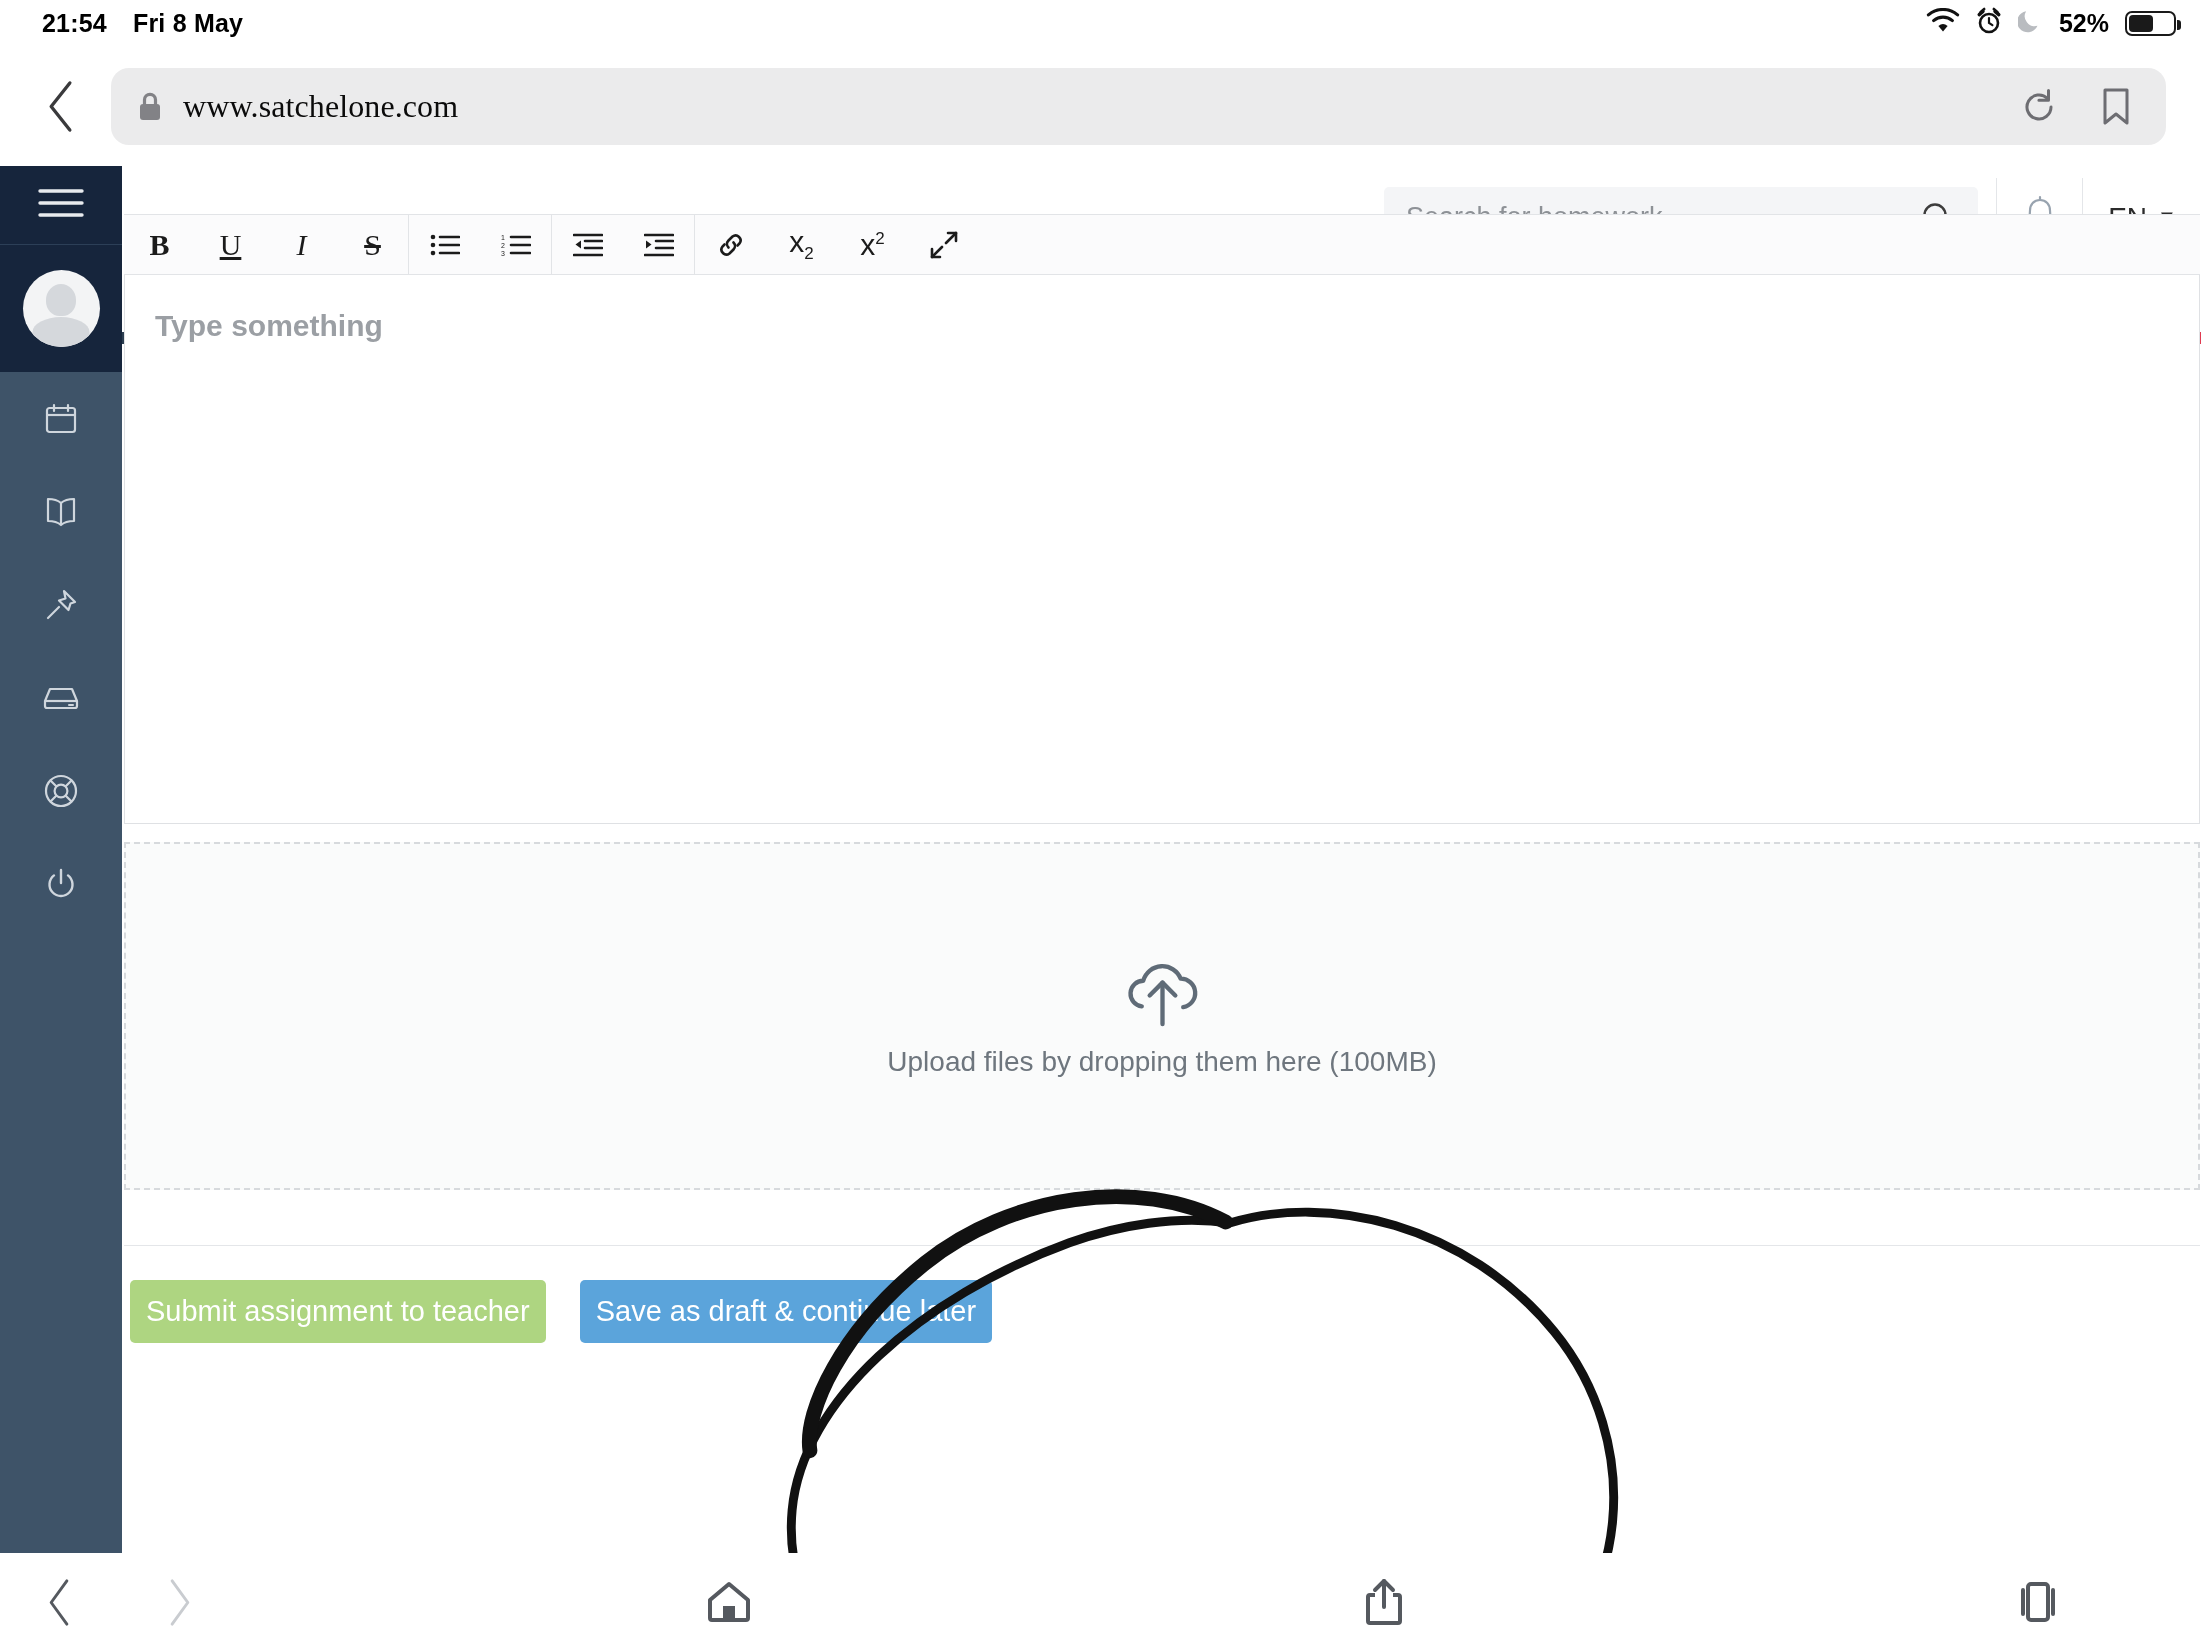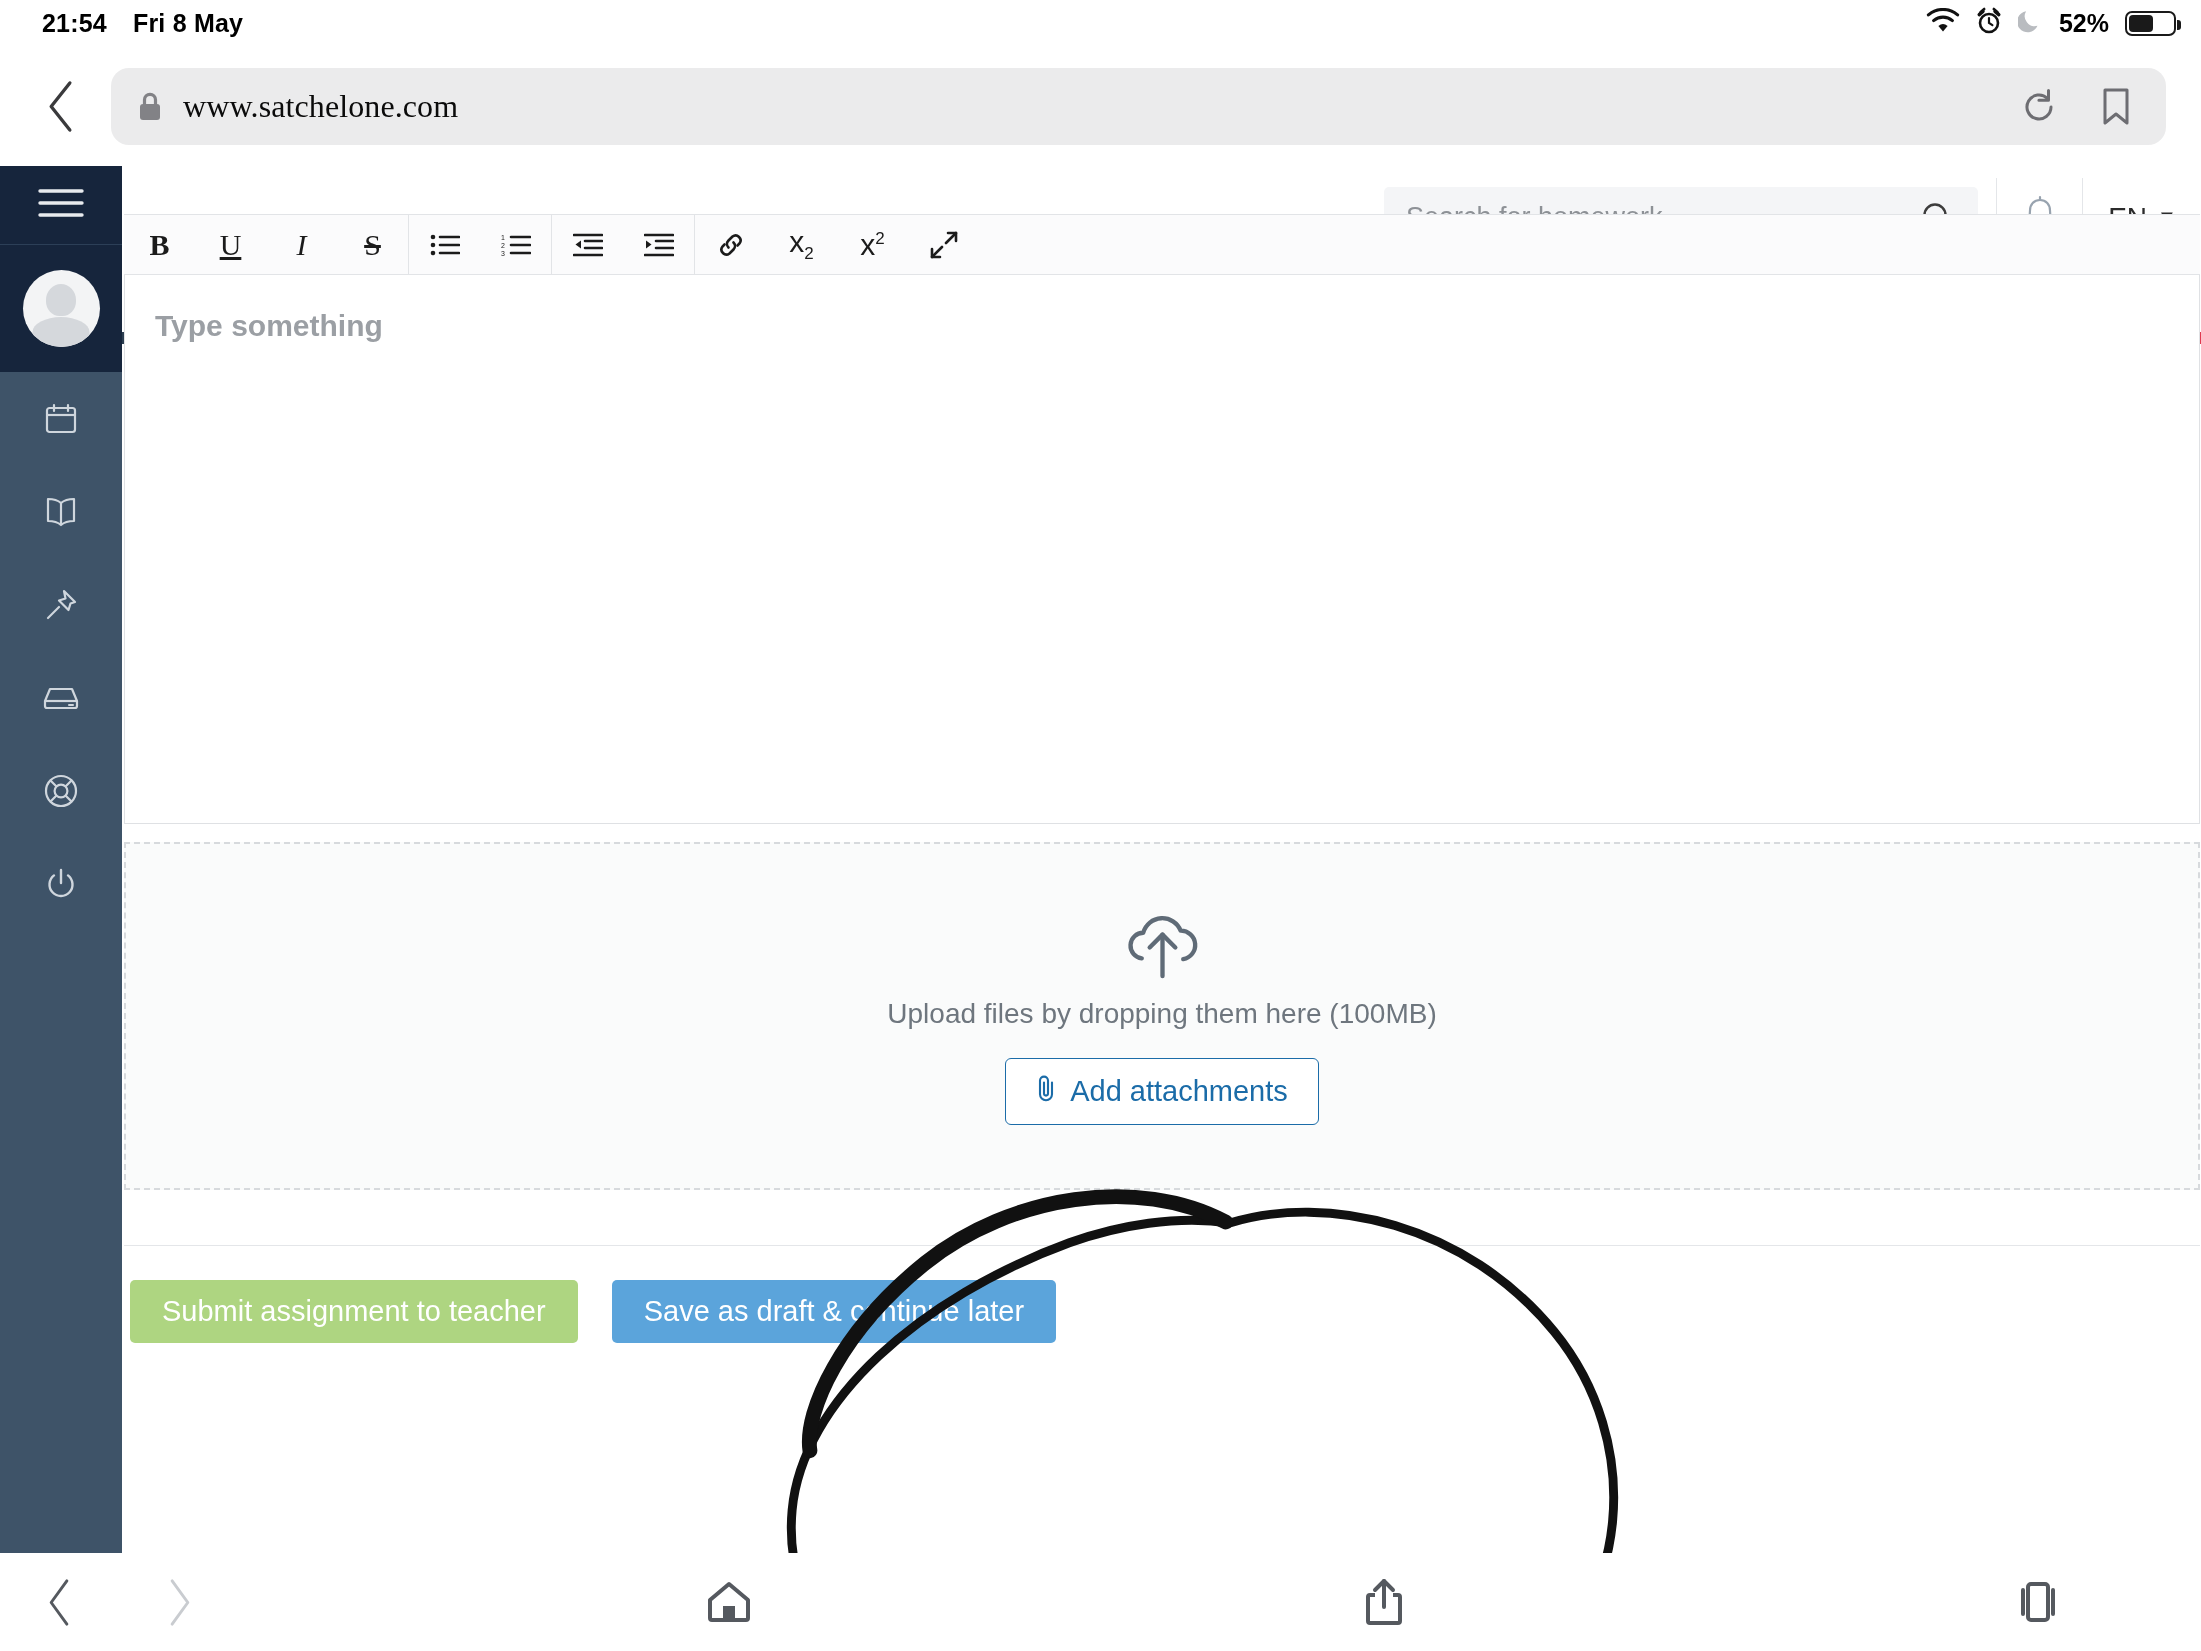--- a/index.html
+++ b/index.html
@@ -138,21 +138,21 @@
     margin-top: 28px; height: 67px; padding: 0 30px;
     border: 1.5px solid #1b6ca8; border-radius: 6px; background: #fff;
     display: flex; align-items: center; gap: 12px;
     font-size: 29px; color: #1b6ca8;
   }
 
   .hr { margin: 55px 2px 0 2px; height: 1px; background: #e4e6e9; }
 
   .actions { margin: 34px 0 0 8px; display: flex; gap: 34px; }
   .btn {
-    height: 63px; padding: 0 32px; border-radius: 5px; border: none;
+    height: 63px; padding: 0 16px; border-radius: 5px; border: none;
     display: flex; align-items: center; justify-content: center;
     font-size: 29px; color: #ffffff;
   }
   .btn-submit { background: #aed581; }
   .btn-draft { background: #5ba4db; }
 
   
   .ink { position: absolute; top: 166px; left: 0; width: 2202px; height: 1387px; pointer-events: none; }
 
   
@@ -421,28 +421,20 @@
 
     <div class="dropzone">
       <span class="cloud-icon">
         <svg width="95" height="77" viewBox="0 0 96 78">
           <path d="M27 52a13 13 0 0 1 1.5-25.9A20 20 0 0 1 66.4 24 14.5 14.5 0 0 1 69 52.8" fill="none" stroke="#5f6b77" stroke-width="4.4" stroke-linecap="round" stroke-linejoin="round"></path>
           <path d="M48 70V28" stroke="#5f6b77" stroke-width="4.4" stroke-linecap="round"></path>
           <path d="M35 41 48 28l13 13" fill="none" stroke="#5f6b77" stroke-width="4.4" stroke-linecap="round" stroke-linejoin="round"></path>
         </svg>
       </span>
       <span class="dz-text">Upload files by dropping them here (100MB)</span>
-      <div class="add-attach">
-        <span>
-          <svg width="22" height="30" viewBox="0 0 22 30">
-              <path d="M16 9.5v11.8a6 6 0 0 1-12 0V7.6a4 4 0 0 1 8 0v13a2 2 0 0 1-4 0V9.5" fill="none" stroke="#1b6ca8" stroke-width="2.1" stroke-linecap="round" stroke-linejoin="round"></path>
-            </svg>
-        </span>
-        <span>Add attachments</span>
-      </div>
     </div>
 
     <div class="hr"></div>
 
     <div class="actions">
       <button class="btn btn-submit" style="background: rgb(174, 213, 129);">Submit assignment to teacher</button>
       <button class="btn btn-draft" style="background: rgb(91, 164, 219);">Save as draft &amp; continue later</button>
     </div>
   </div>
 

